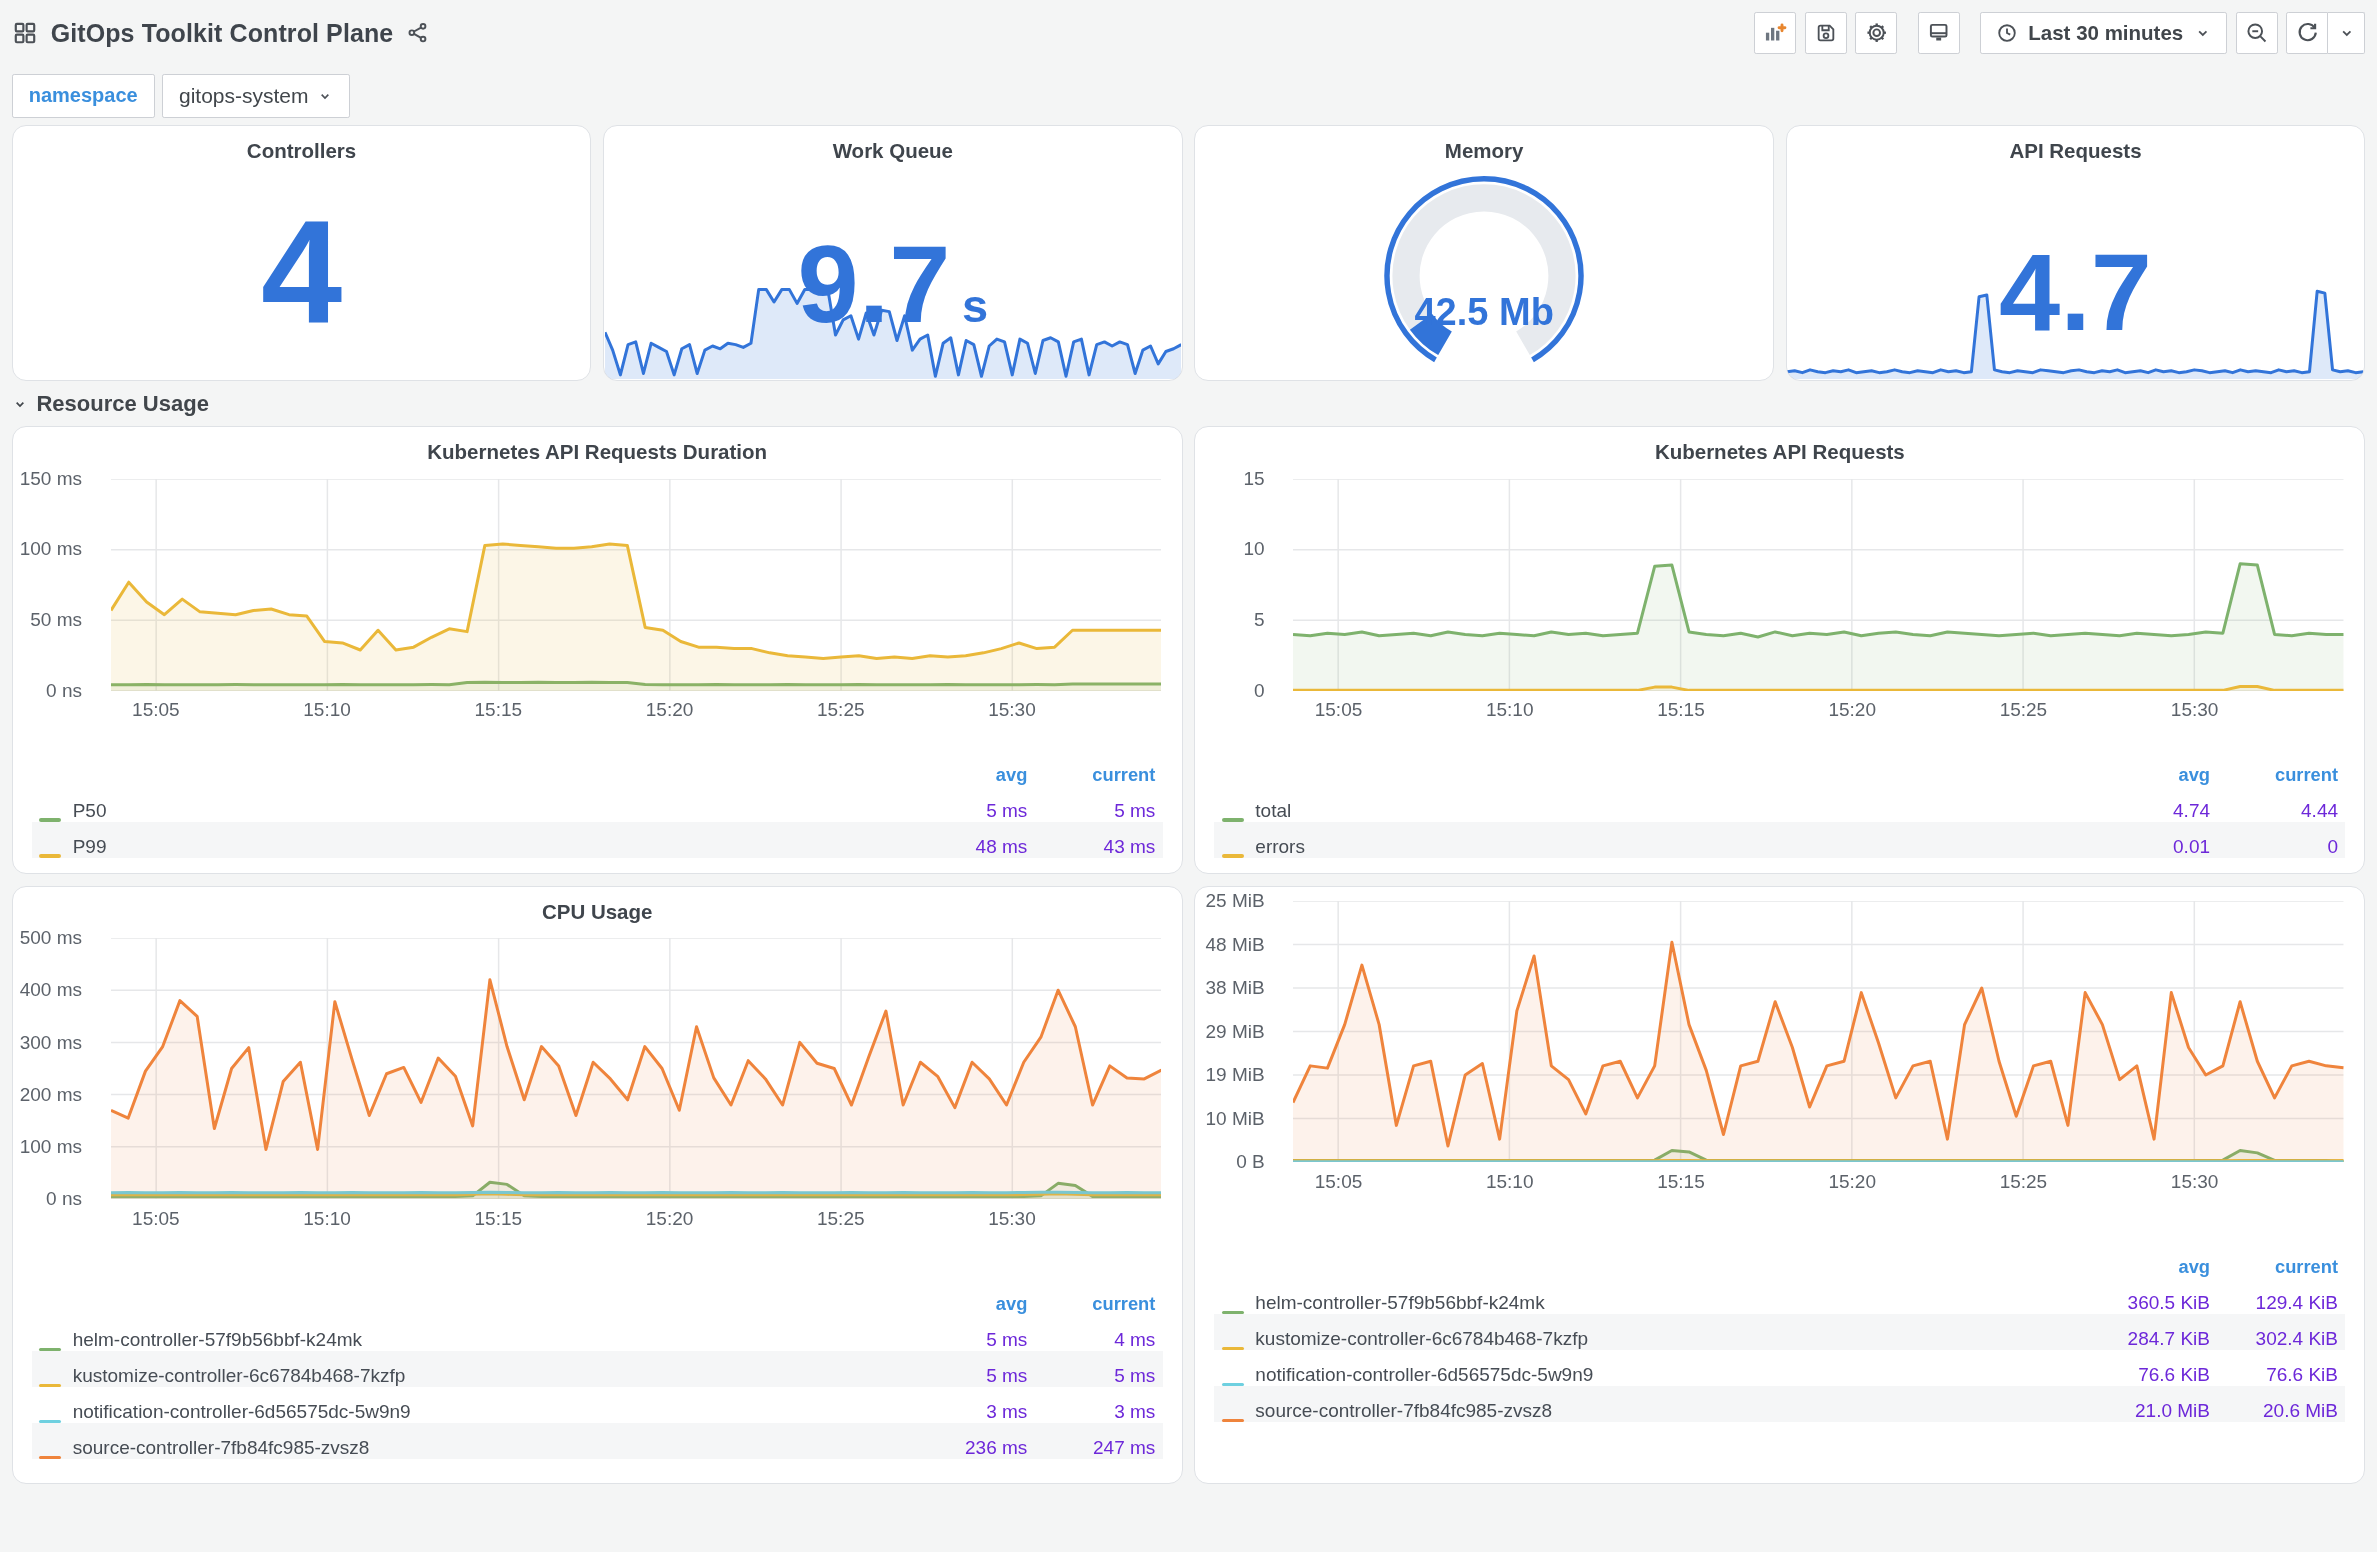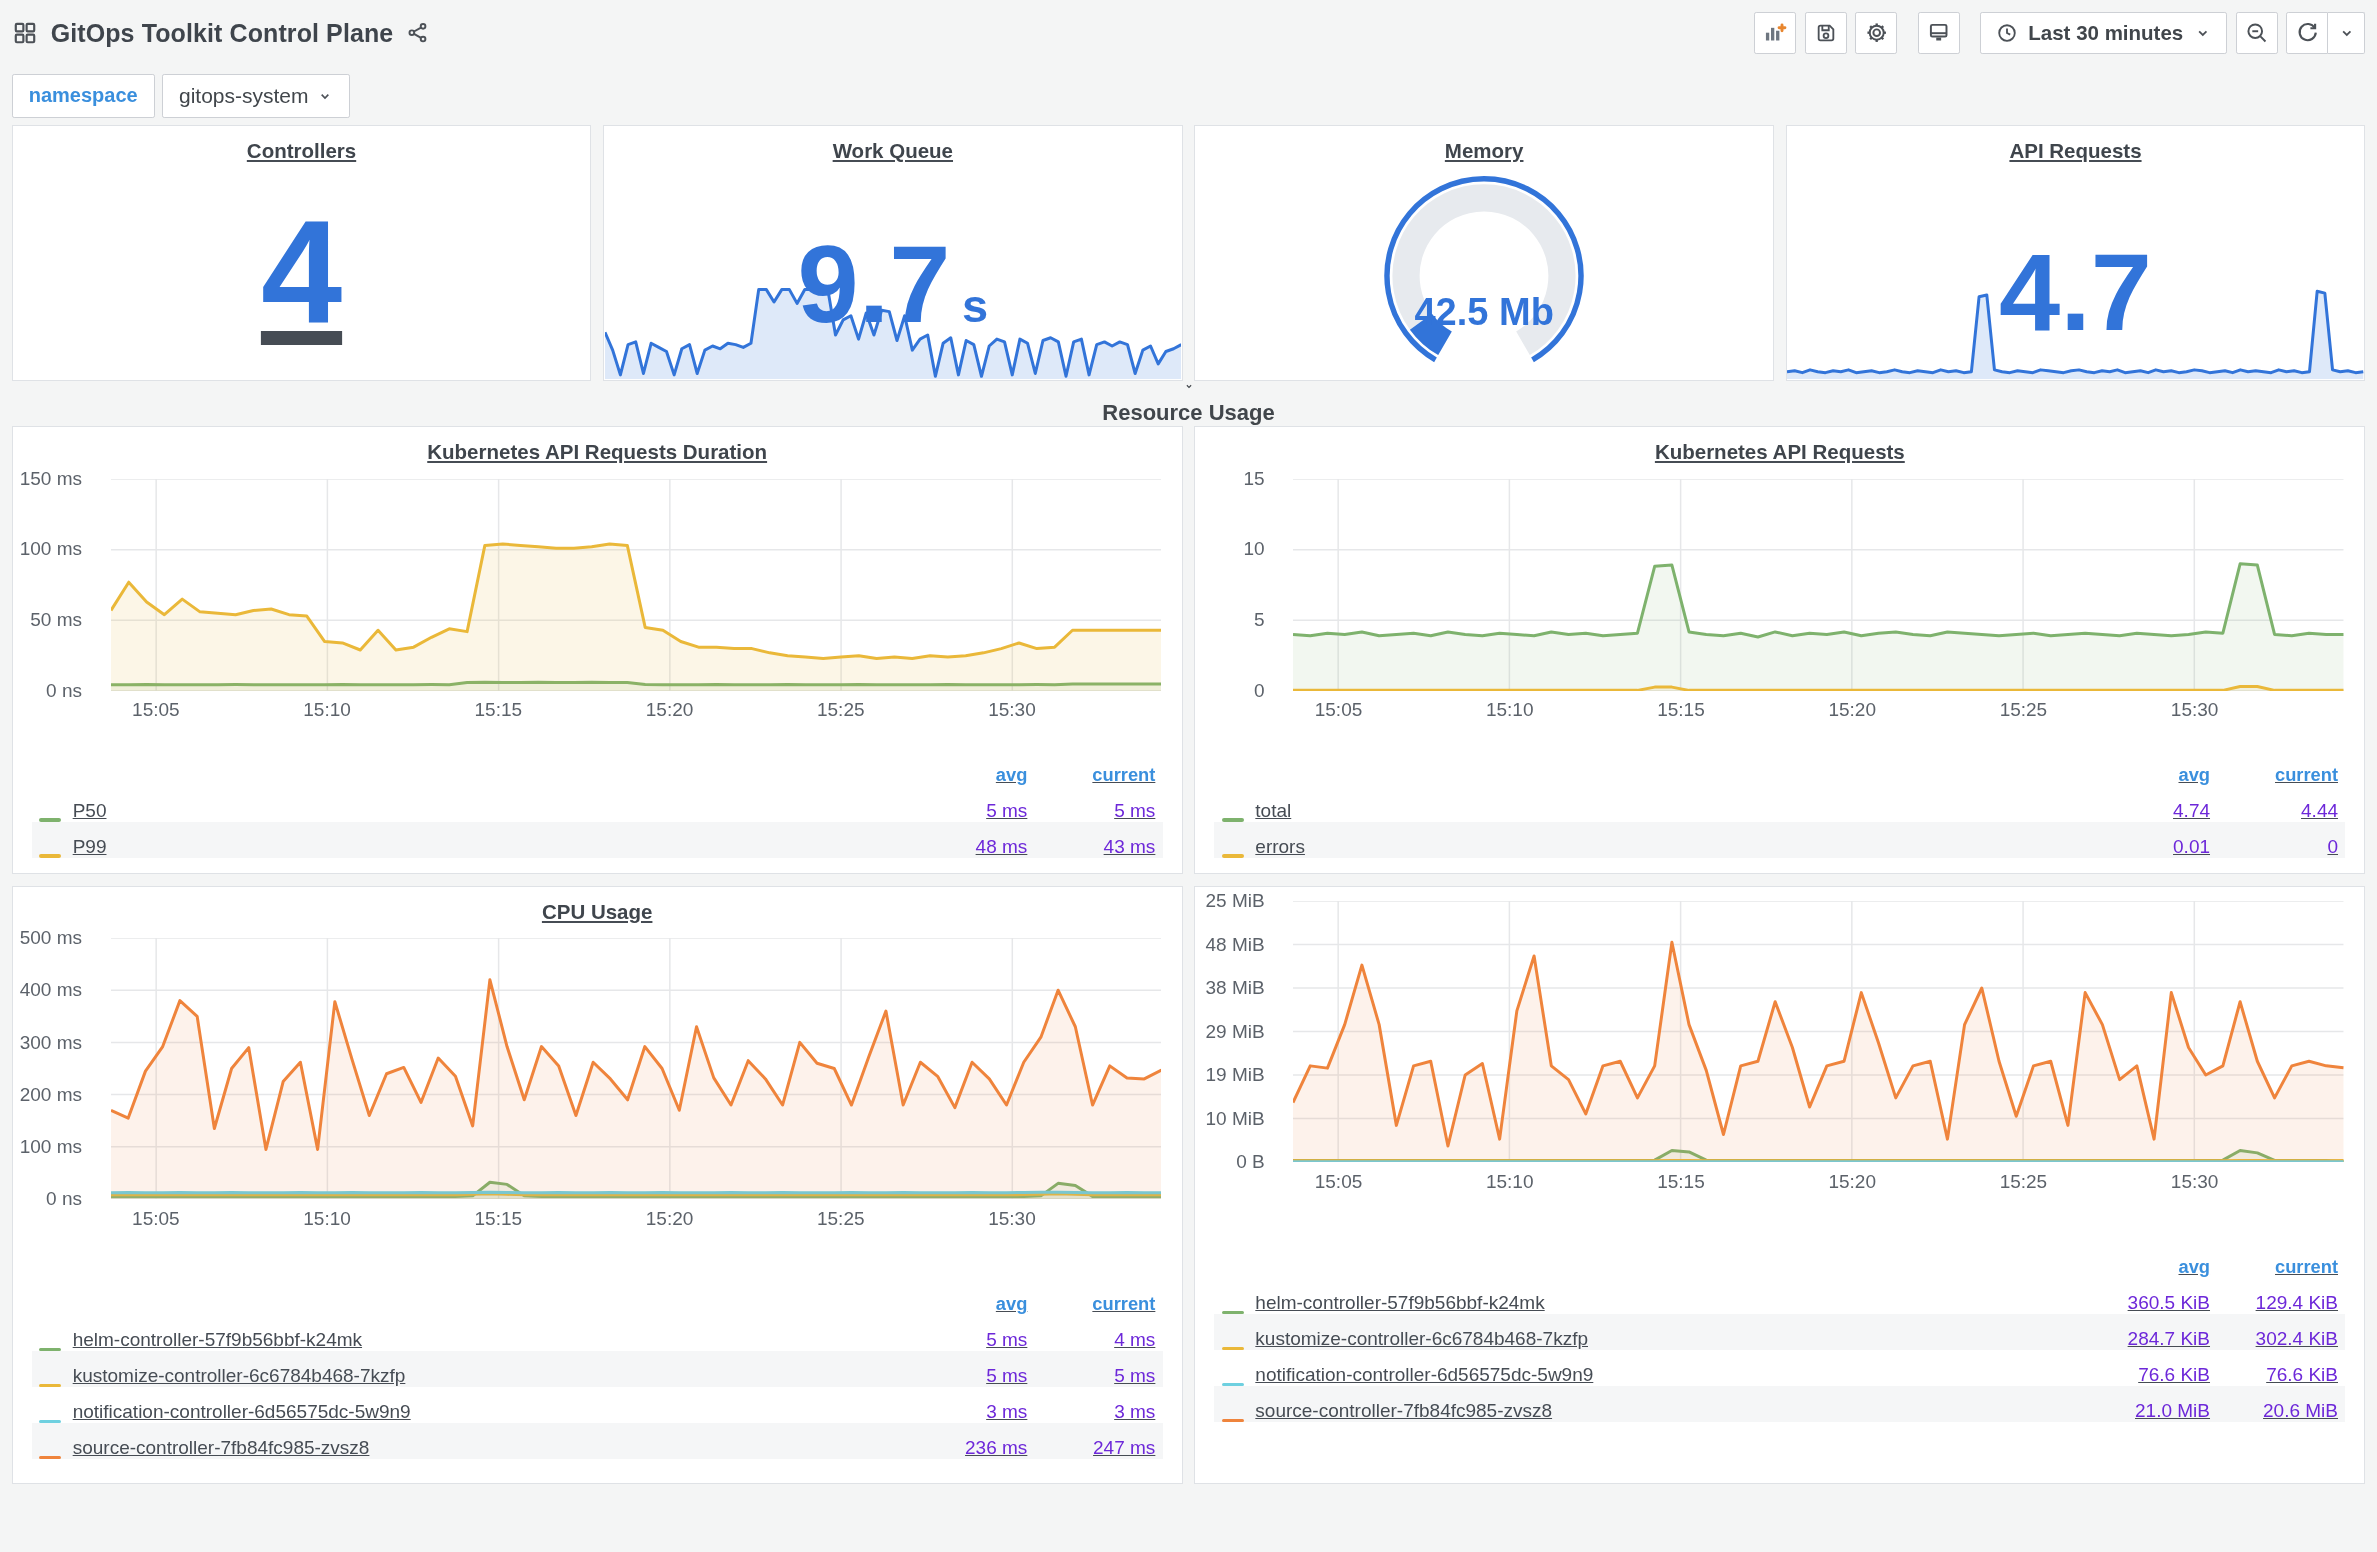--- a/index.html
+++ b/index.html
@@ -24,41 +24,41 @@
   .btngroup .tbtn:last-child { border-left:none; border-radius:0 2.2px 2.2px 0; min-width:37px; }
 
   
   .varrow { height:59px; display:flex; align-items:center; gap:7.3px; }
   .chip { height:44px; display:flex; align-items:center; background:#fff;
           border:0.7px solid #cdd0d5; border-radius:2.2px; padding:0 16px; }
   .varlabel { color:#3a8fdd; font-size:20px; font-weight:700; cursor:pointer; }
   .varvalue { color:#41464b; font-size:21px; gap:8.8px; cursor:pointer; }
 
   
-  .panel { background:#fff; border:0.7px solid #dfe2e6; border-radius:0; position:relative; overflow:hidden;text-decoration:underline; }
+  .panel { background:#fff; border:0.7px solid #dfe2e6; border-radius:14px; position:relative; overflow:hidden; }
   .ptitle { text-align:center; font-size:20.5px; font-weight:600; color:#3f454c; margin-top:13px; cursor:pointer; }
 
   .statrow { display:flex; gap:11.7px; height:256px; }
   .statrow .panel { flex:1; }
   .bigval { color:#3274d9; font-weight:700; text-align:center; }
   .ctrl-val { font-size:146px; line-height:1; margin-top:37px; }
   .valrow { position:absolute; left:0; right:0; top:103px; display:flex; justify-content:center;
             align-items:baseline; gap:11.7px; z-index:2; }
   .valrow .big { font-size:110px; line-height:1; color:#3274d9; font-weight:700; }
   .valrow .unit { font-size:47px; color:#3274d9; font-weight:700; }
   .spark { position:absolute; left:0.7px; right:0.7px; bottom:0.7px; z-index:1; }
   .spark svg { display:block; width:100%; }
   .gauge-wrap { position:relative; height:205px; margin-top:4.4px; display:flex; justify-content:center; }
   .gauge svg { height:204px; }
   .gaugeval { position:absolute; left:0; right:0; bottom:38px; text-align:center;
               font-size:38px; font-weight:700; color:#3274d9; }
 
   
   .rowheader { height:45px; display:flex; align-items:center; gap:8.8px; font-size:22px;
-               font-weight:700; color:#41464b; cursor:pointer;flex-direction:column; }
+               font-weight:700; color:#41464b; cursor:pointer; }
 
   
   .chartgrid { display:flex; gap:11.7px; margin-bottom:11.7px; }
   .chartgrid .panel { flex:1; }
   .row1 { height:448px; }
   .row2 { height:598px; }
   .plotwrap { position:relative; margin:14.6px 20.5px 0 98px; }
   .plot-sm { height:212px; }
   .plot-lg { height:261px; }
   .plot, .plot svg { position:absolute; inset:0; width:100%; height:100%; }

